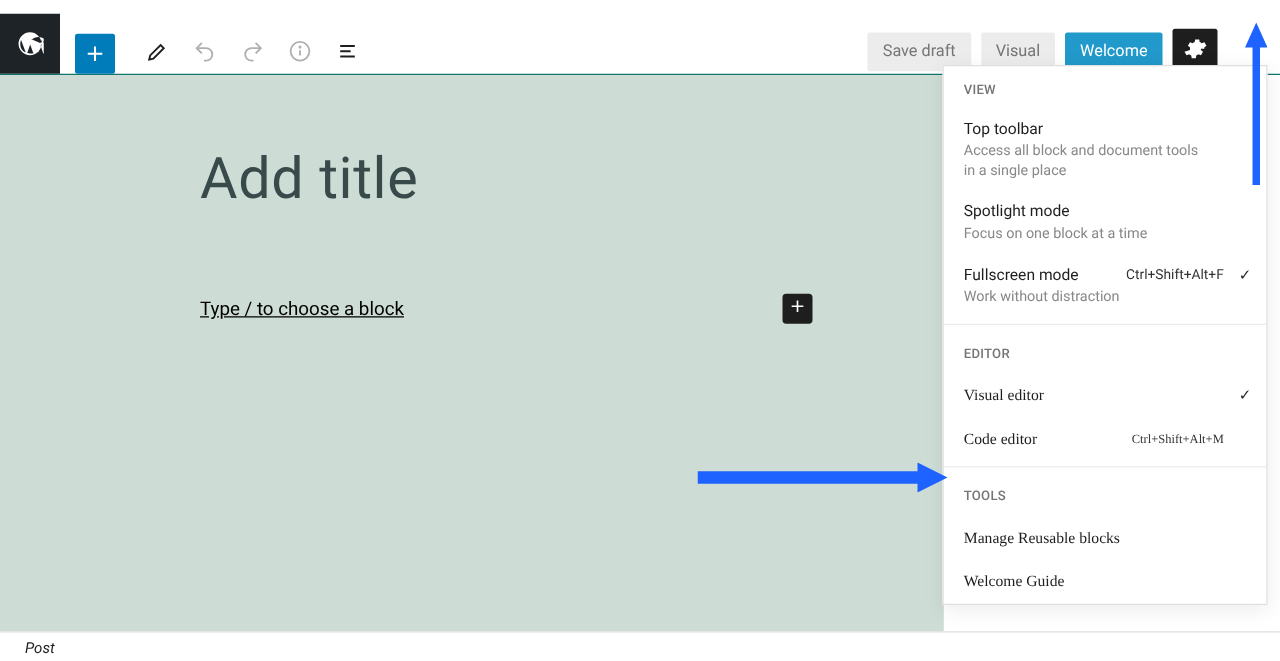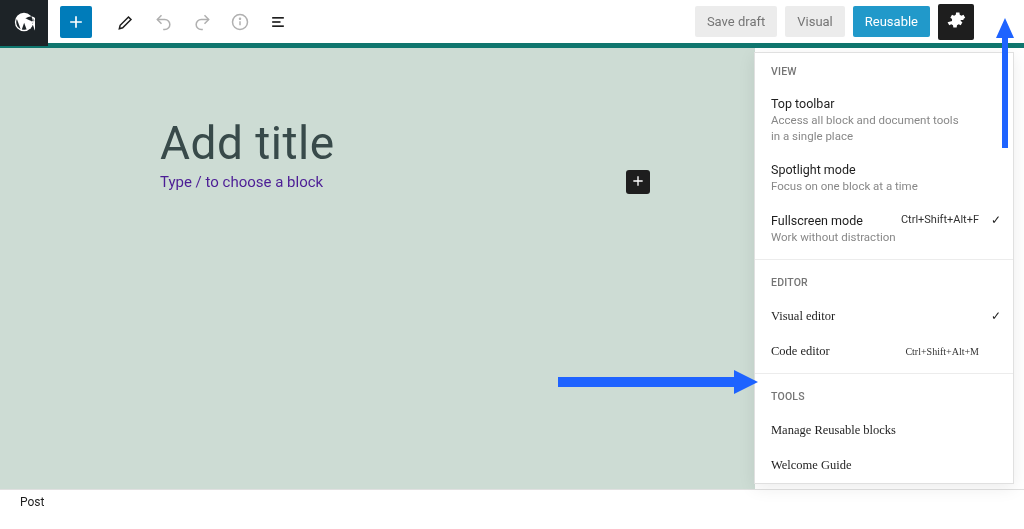--- a/index.html
+++ b/index.html
@@ -9,23 +9,23 @@
     font-size: 13px;
     color: #1e1e1e;
     background: #fff;
     width: 1024px;
     height: 529px;
     overflow: hidden;
     position: relative;
   }
   .topbar {
     display: flex;
-    align-items: center;
-    height: 48px;
-    border-bottom: 5px solid #0f766e;
+    align-items: flex-end;
+    height: 60px;
+    border-bottom: 1px solid #0f766e;
     background: #fff;
     position: relative;
     z-index: 2;
   }
   .wp-logo {
     width: 48px;
     height: 48px;
     background: #1d2327;
     display: flex;
     align-items: center;
@@ -83,45 +83,47 @@
     top: 48px; left: 0;
     width: 755px; height: 465px;
     background: #cddcd4;
     padding: 68px 80px 0 160px;
   }
   .title-ph {
     font-size: 46px;
     font-weight: 400;
     color: #384a4a;
     letter-spacing: 0.5px;
+    margin-bottom: 65px;
   }
   .body-row {
     display: flex; align-items: center;
     gap: 16px;
     width: 490px;
   }
-  .body-ph { color: #4c1d95; font-size: 15px; flex: 1; }
+  .body-ph { color: #000000; font-size: 15px; flex: 1; text-decoration: underline; }
   .body-add {
     width: 24px; height: 24px; border-radius: 3px;
     background: #1e1e1e; color: #fff;
     display: flex; align-items: center; justify-content: center;
   }
   .body-add svg { width: 16px; height: 16px; fill: #fff; }
 
   .footer {
     position: absolute;
-    bottom: 16px; left: 0; right: 0;
+    bottom: 0; left: 0; right: 0;
     height: 24px;
     border-top: 1px solid #e0e0e0;
     background: #fff;
     display: flex; align-items: center;
     padding: 0 20px;
     font-size: 12px;
     color: #1e1e1e;
     z-index: 2;
+    font-style: italic;
   }
 
   .dropdown {
     position: absolute;
     top: 52px; right: 10px;
     width: 260px;
     background: #fff;
     border: 1px solid #e0e0e0;
     box-shadow: 0 4px 16px rgba(0,0,0,.08);
     z-index: 5;
@@ -227,21 +229,21 @@
           <line x1="5" y1="7" x2="19" y2="7"></line>
           <line x1="5" y1="12" x2="15" y2="12"></line>
           <line x1="5" y1="17" x2="19" y2="17"></line>
         </svg>
     </div>
   </div>
 
   <div class="tb-right">
     <div class="btn-txt btn-savedraft">Save draft</div>
     <div class="btn-txt btn-preview">Visual</div>
-    <div class="btn-txt btn-publish">Reusable</div>
+    <div class="btn-txt btn-publish">Welcome</div>
     <div class="tb-gear">
       <span>
         <svg viewBox="0 0 24 24">
             <path d="M12 8a4 4 0 1 0 0 8 4 4 0 0 0 0-8zm9 4a7 7 0 0 0-.1-1.2l2.1-1.6-2-3.4-2.5 1a7.2 7.2 0 0 0-2-1.2l-.4-2.6h-4l-.4 2.6c-.7.3-1.4.7-2 1.2l-2.5-1-2 3.4 2.1 1.6c-.1.4-.1.8-.1 1.2s0 .8.1 1.2L1.9 14.8l2 3.4 2.5-1c.6.5 1.3.9 2 1.2l.4 2.6h4l.4-2.6c.7-.3 1.4-.7 2-1.2l2.5 1 2-3.4-2.1-1.6c.1-.4.1-.8.1-1.2z"></path>
           </svg>
       </span>
     </div>
     <div class="tb-more">
       <span>
         <svg viewBox="0 0 24 24" fill="currentColor">

